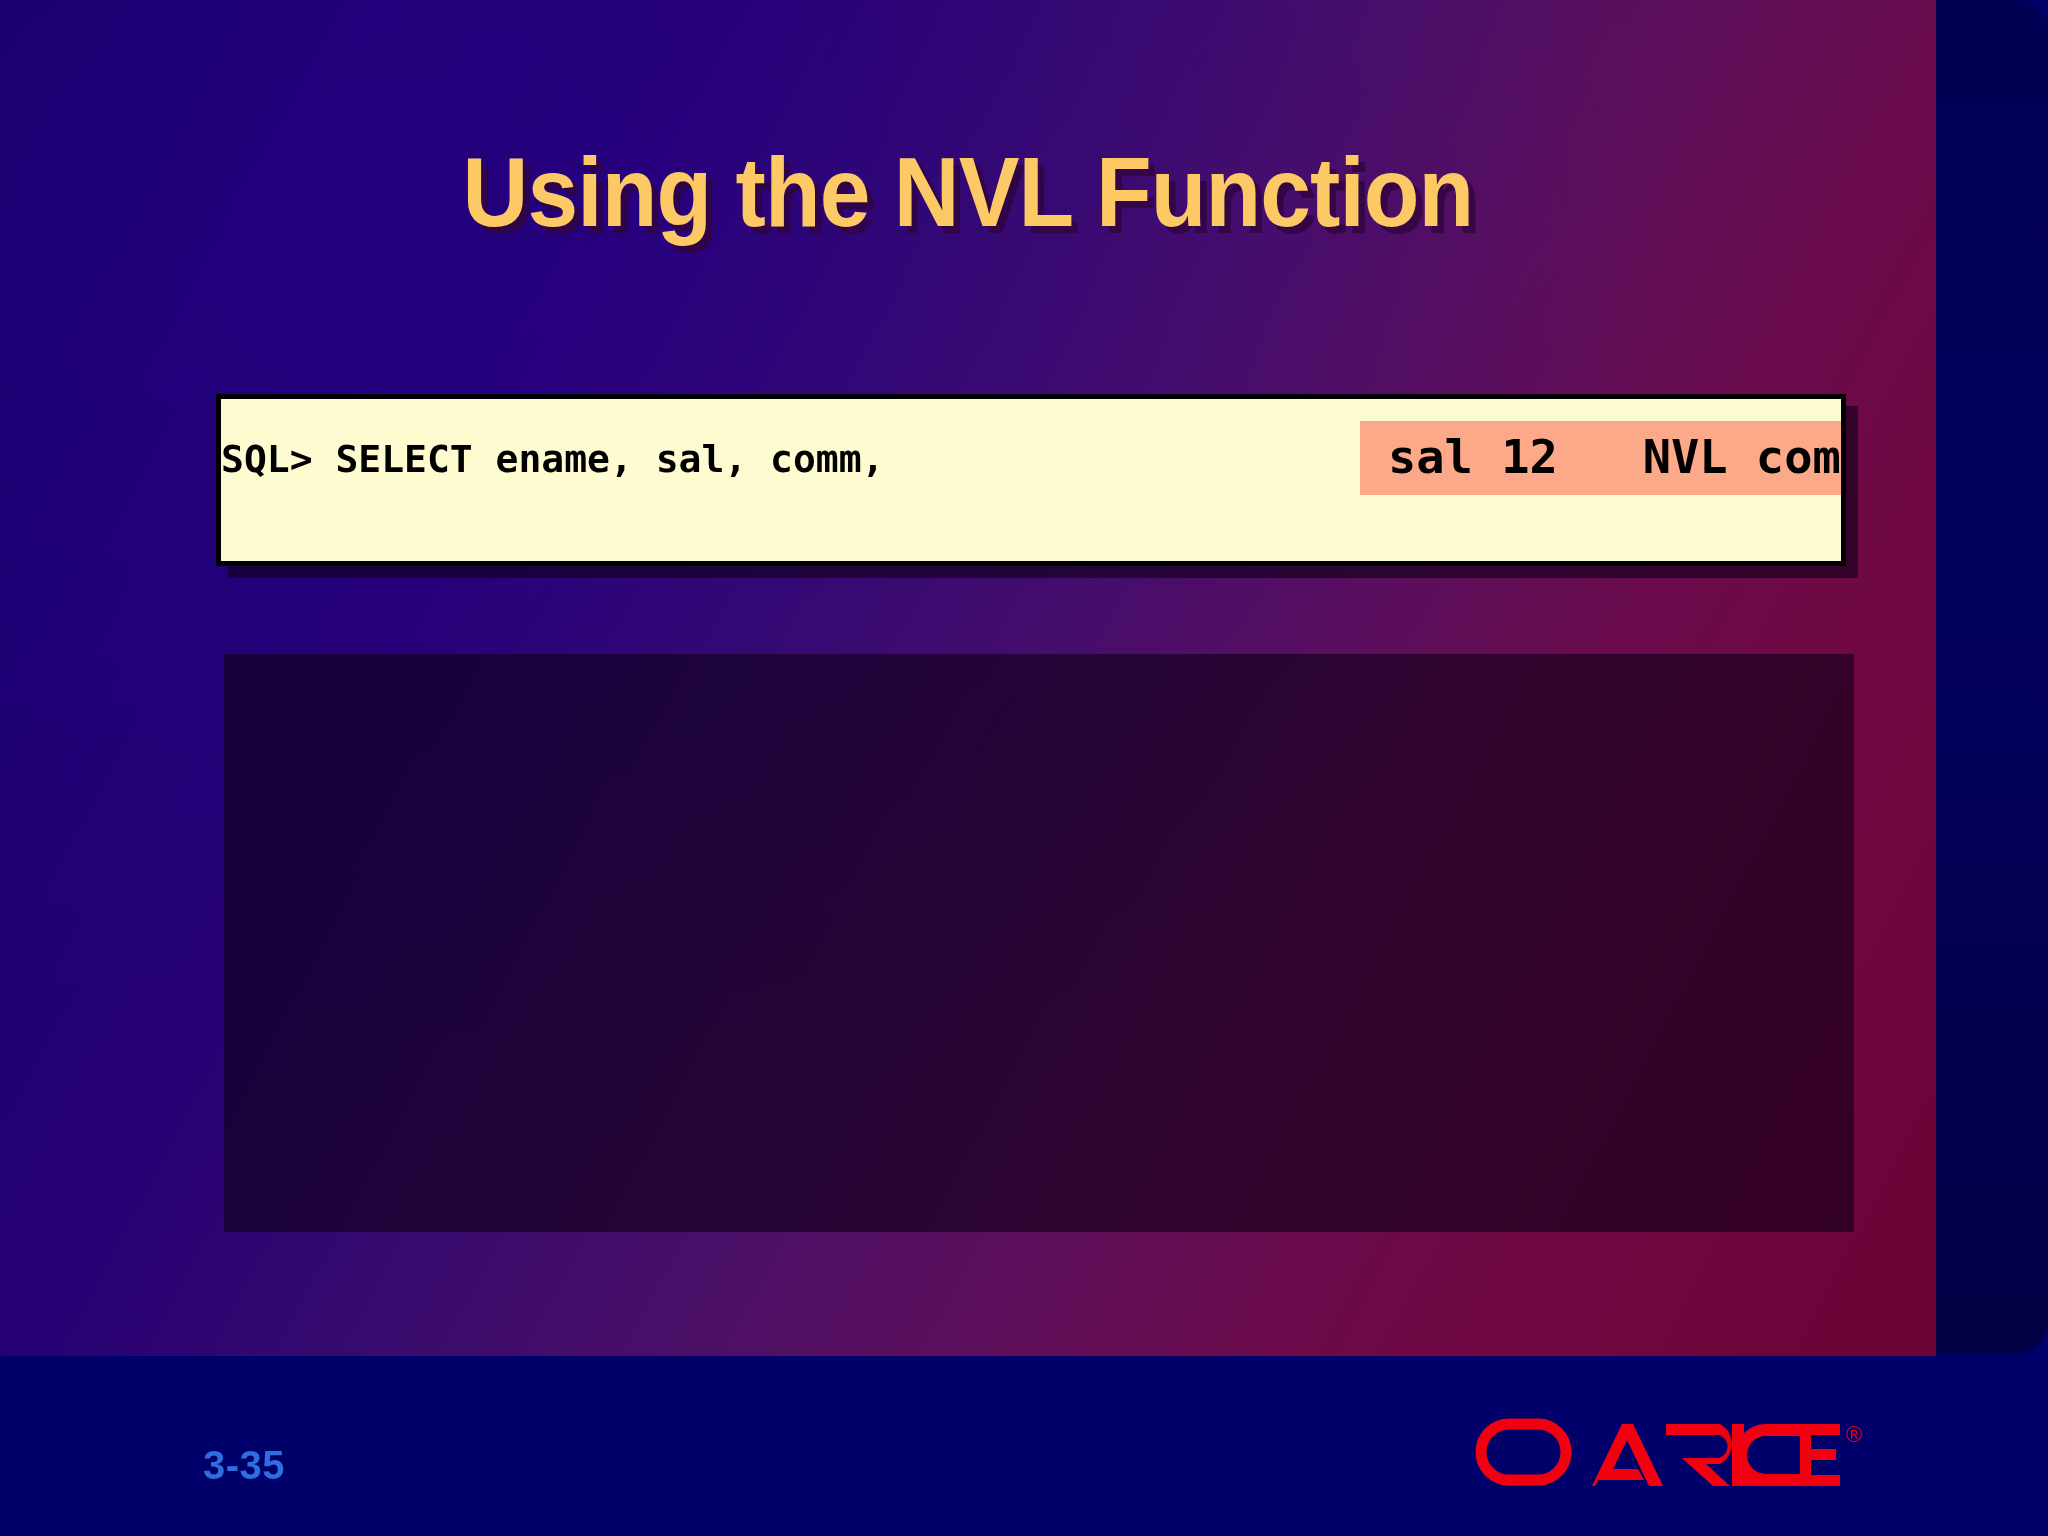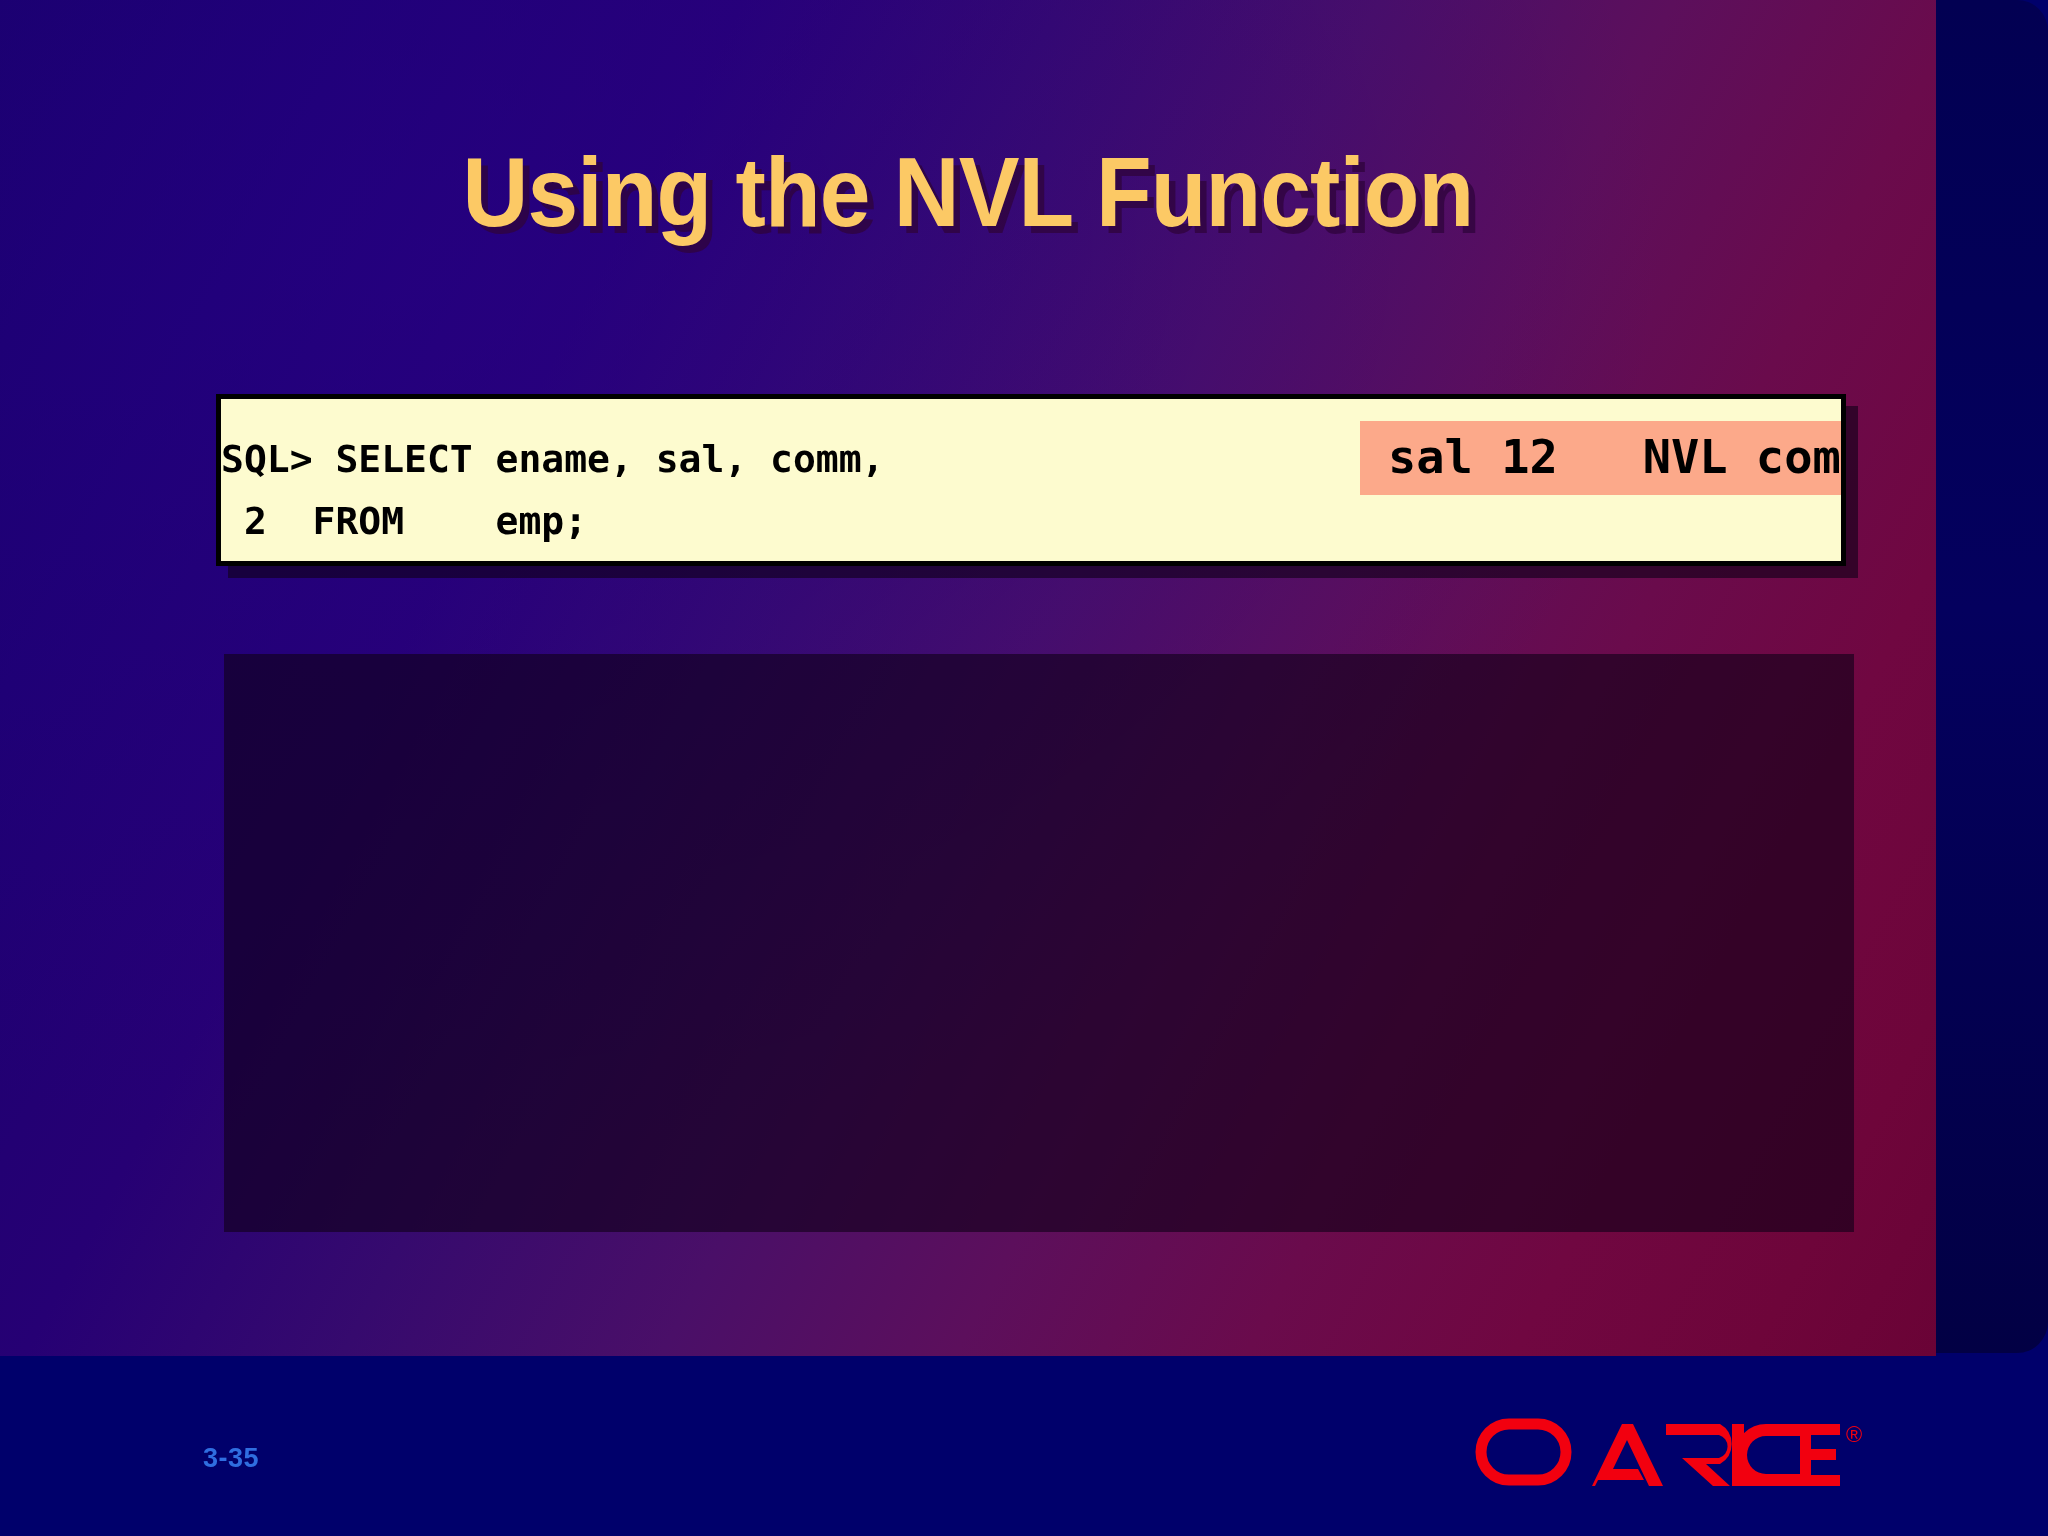--- a/index.html
+++ b/index.html
@@ -114,21 +114,21 @@
     color:#000000;
   }
   #res-text .row{height:55px;}
 
   
   #footer{
     position:absolute;left:0;top:1356px;width:2048px;height:180px;
   }
   #page-num{
     position:absolute;left:203px;top:1443px;
-    font-size:27px;font-weight:bold;color:#2f6ee0;
+    font-size:40px;font-weight:bold;color:#2f6ee0;
     letter-spacing:.5px;
   }
   #copyright{
     position:absolute;left:568px;top:1440px;
     font-size:32px;color:#2b7bff;
     white-space:nowrap;
   }
   #copyright .sep{display:inline-block;width:16px;}
 
   
@@ -147,21 +147,20 @@
 
 <div id="slide">
 
   <div id="panel"></div>
 
   <div id="title">Using the NVL Function</div>
 
   <div id="sqlbox-shadow"></div>
   <div id="sqlbox">
     <div class="mono line" id="sql-line1">SQL&gt; SELECT ename, sal, comm,</div>
-    <div class="mono line" id="sql-line2"> 2  FROM    emp;</div>
     <div id="sql-highlight">
       <div class="mono htext">sal 12   NVL comm,0</div>
     </div>
   </div>
 
   <div id="resbox-shadow"></div>
 
   <div id="footer"></div>
   <div id="page-num">3-35</div>
 

